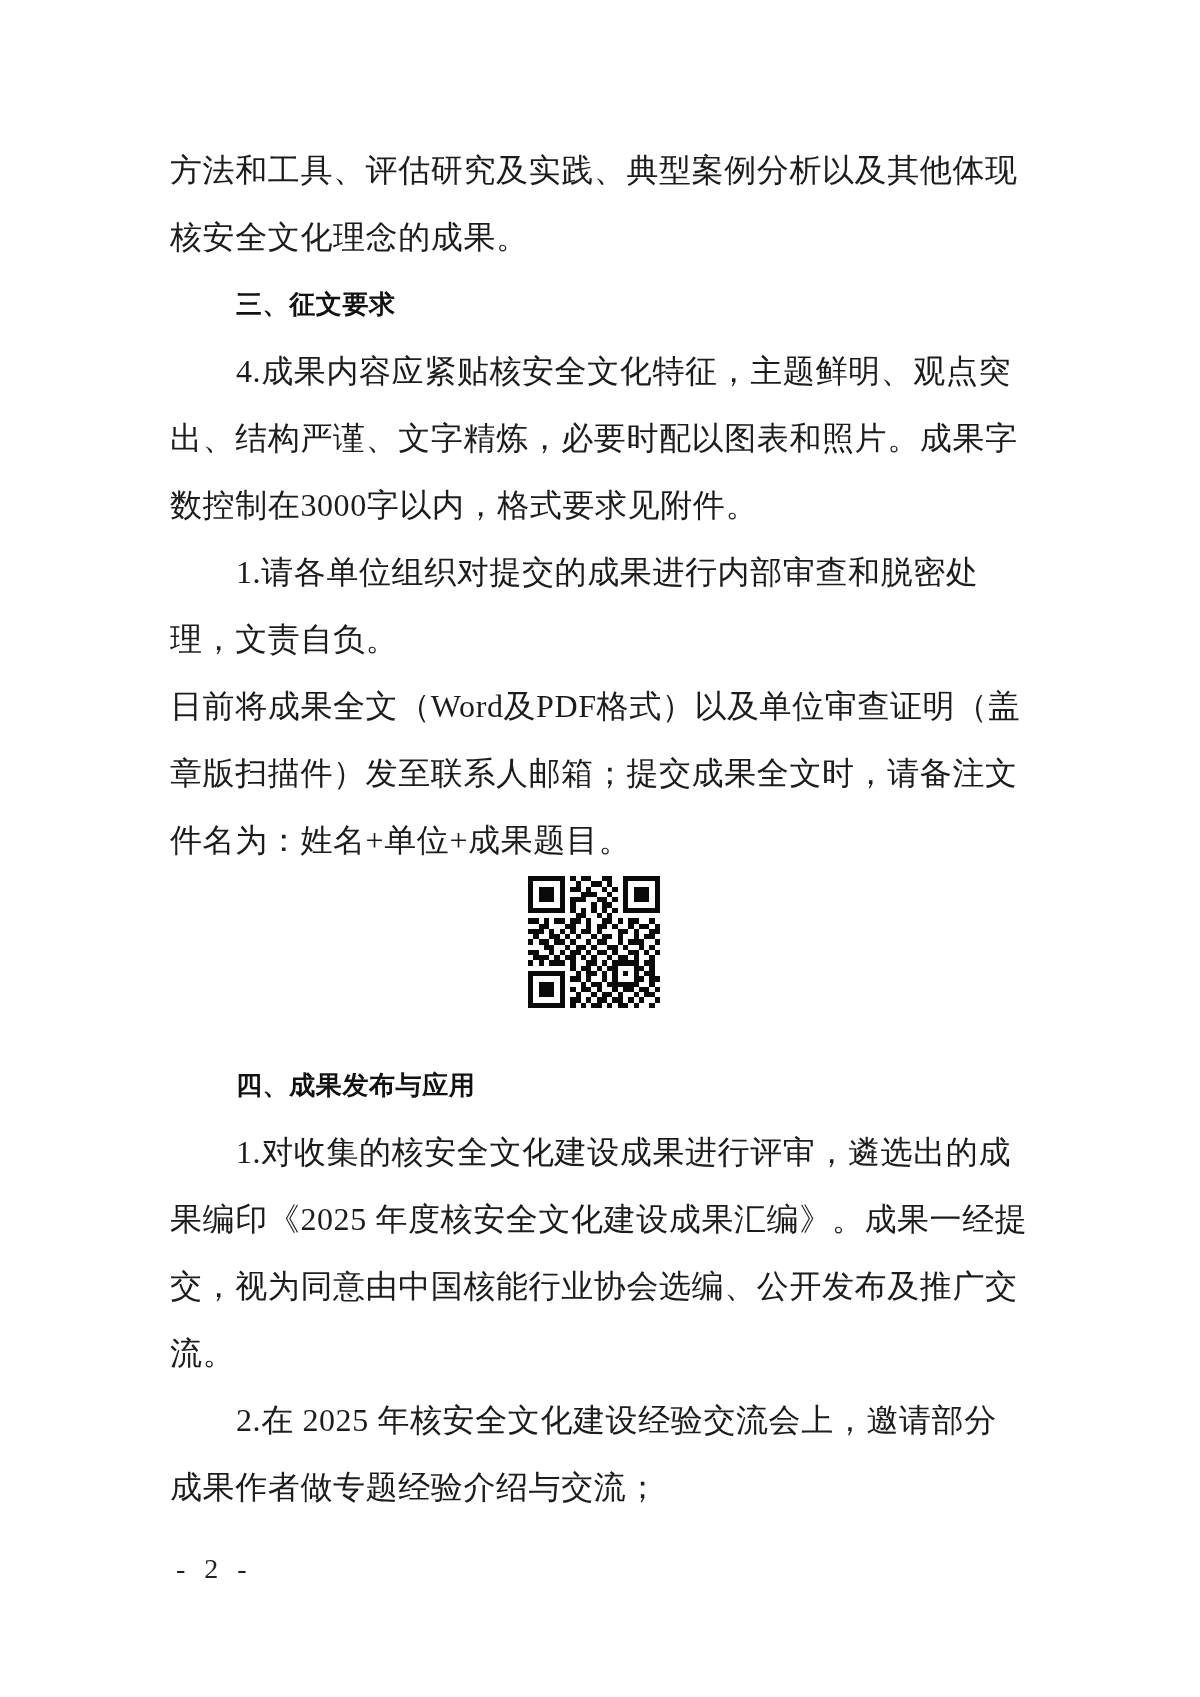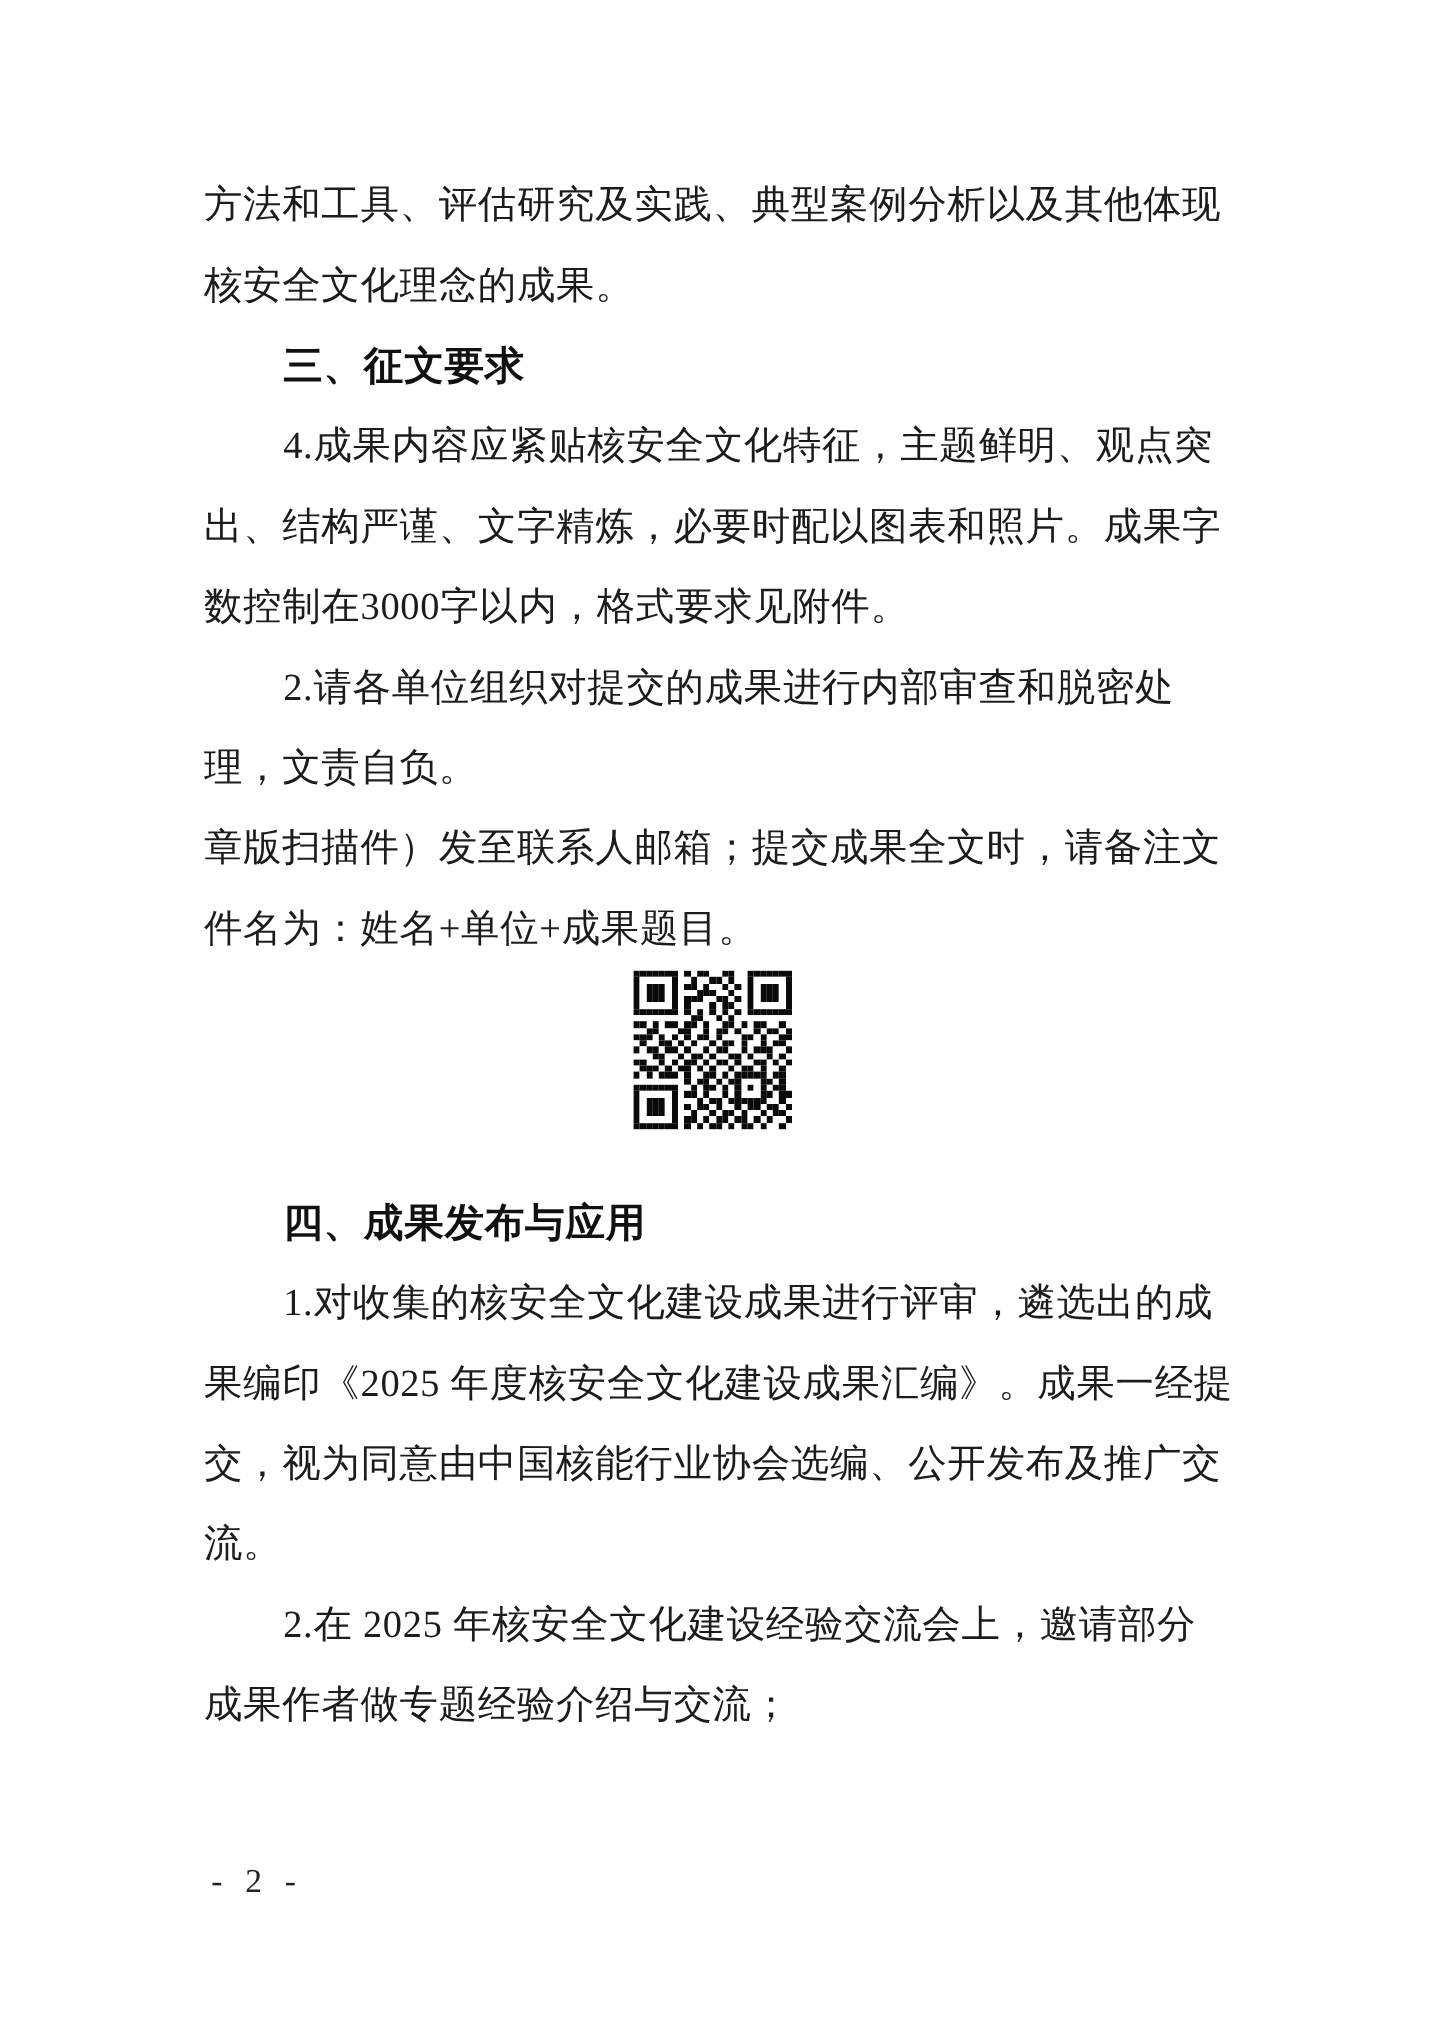--- a/index.html
+++ b/index.html
@@ -30,21 +30,21 @@
     font-size: 32px;
     letter-spacing: 0.6px;
     white-space: nowrap;
   }
   .line.indent {
     padding-left: 66px;
   }
   .heading {
     font-family: "Liberation Sans", "DejaVu Sans", sans-serif;
     font-weight: 700;
-    font-size: 33px;
+    font-size: 26px;
     color: #111111;
   }
   .qr-wrap {
     padding: 2px 0 44px 0;
     display: flex;
     justify-content: center;
   }
   .qr {
     width: 132px;
     height: 132px;
@@ -69,22 +69,23 @@
 <body>
 
 <div class="page">
   <div class="doc-body">
       <div class="line">方法和工具、评估研究及实践、典型案例分析以及其他体现</div>
       <div class="line">核安全文化理念的成果。</div>
       <div class="line heading indent">三、征文要求</div>
       <div class="line indent">4.成果内容应紧贴核安全文化特征，主题鲜明、观点突</div>
       <div class="line">出、结构严谨、文字精炼，必要时配以图表和照片。成果字</div>
       <div class="line">数控制在3000字以内，格式要求见附件。</div>
-      <div class="line indent">2.请各单位组织对提交的成果进行内部审查和脱密处</div>
+      <div class="line indent">1.请各单位组织对提交的成果进行内部审查和脱密处</div>
       <div class="line">理，文责自负。</div>
+      <div class="line">日前将成果全文（Word及PDF格式）以及单位审查证明（盖</div>
       <div class="line">章版扫描件）发至联系人邮箱；提交成果全文时，请备注文</div>
       <div class="line">件名为：姓名+单位+成果题目。</div>
       <div class="qr-wrap">
         <div class="qr">
           <div class="m1"></div>
           <div class="m1"></div>
           <div class="m1"></div>
           <div class="m1"></div>
           <div class="m1"></div>
           <div class="m1"></div>

